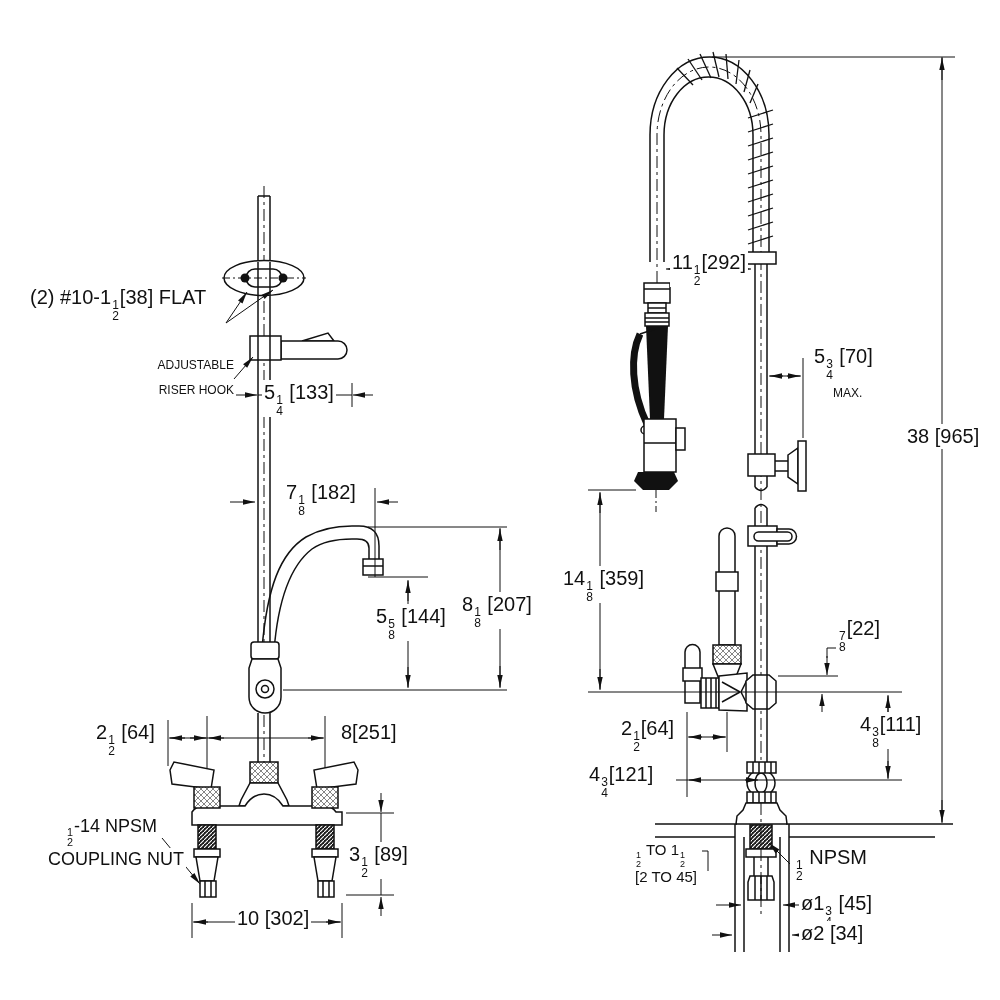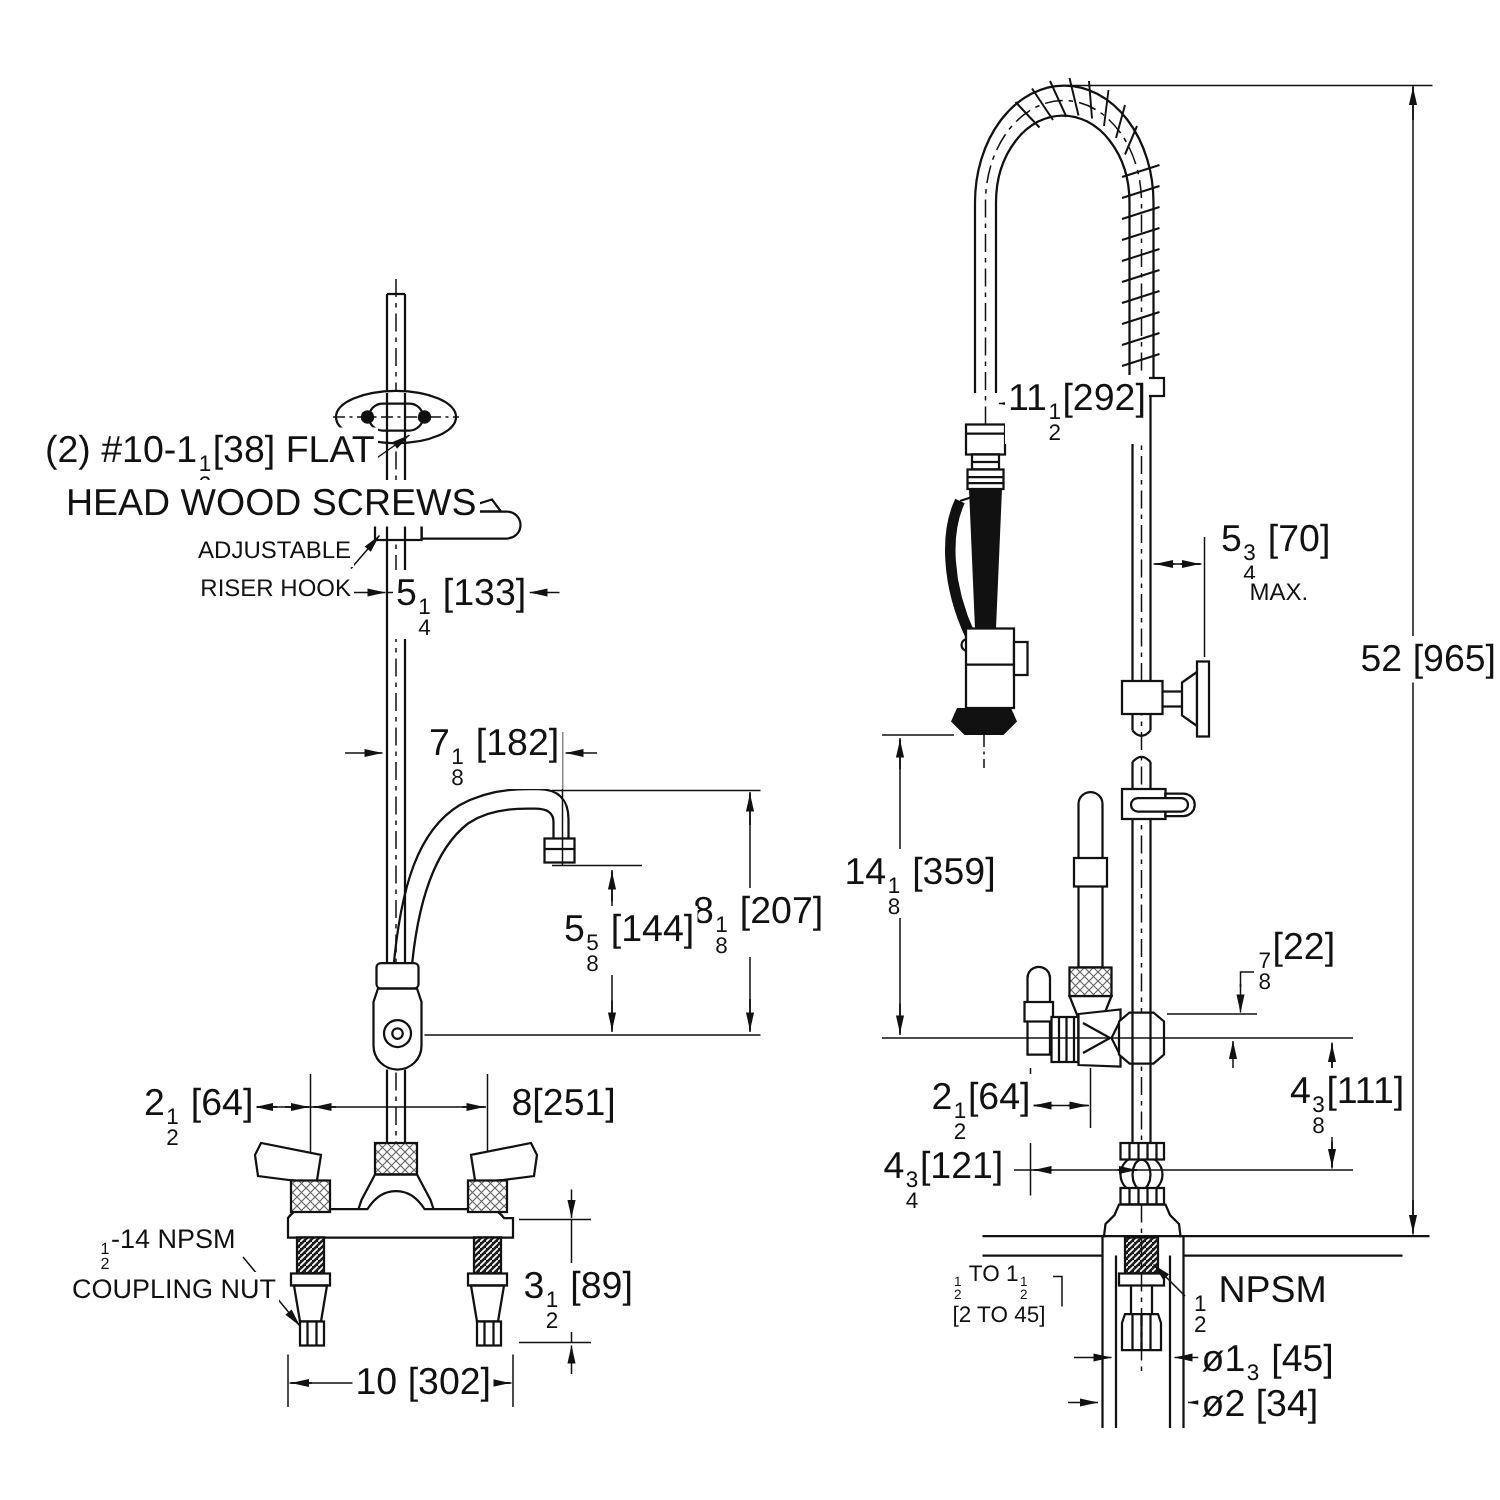--- a/index.html
+++ b/index.html
@@ -1,22 +1,22 @@
 <!DOCTYPE html>
 <html style="--ink: #111111; --paper: #ffffff;"><head>
 <meta charset="utf-8">
 <style>
   :root{ --ink:#111111; --paper:#ffffff; }
   html,body{margin:0;padding:0;background:var(--paper);}
   #stage{position:relative;width:1000px;height:1000px;background:var(--paper);overflow:hidden;
          font-family:"Liberation Sans",sans-serif;color:var(--ink);}
   #art{position:absolute;left:0;top:0;color:var(--ink);}
   .lb{position:absolute;white-space:nowrap;background:var(--paper);padding:0 2px;
-      font-size:25px;line-height:1.25;color:var(--ink);}
-  .s17{font-size:16px}.s18{font-size:18px}.s15{font-size:15px}
+      font-size:20px;line-height:1.25;color:var(--ink);}
+  .s17{font-size:12px}.s18{font-size:18px}.s15{font-size:15px}
   .ra{text-align:right}
   .fr{display:inline-flex;flex-direction:column;align-items:center;vertical-align:-0.38em;
       line-height:0.95;font-size:60%;margin:0 1px;}
   .fr span{display:block}
 </style>
 </head>
 <body>
 
 <div id="stage">
 
@@ -347,21 +347,20 @@
       <line x1="712" y1="935" x2="732" y2="935" marker-end="url(#ah)"></line>
       <line x1="798" y1="935" x2="792" y2="935" marker-end="url(#ah)"></line>
     </g>
   </g>
 </svg>
 
   <div class="lb" style="left:28px;top:285px">(2) #10-1<span class="fr">
         <span>1</span>
         <span>2</span>
       </span>[38] FLAT</div>
-  <div class="lb" style="left:42px;top:320px">HEAD WOOD SCREWS</div>
   <div class="lb s17 ra" style="left:110px;top:358px;width:122px">ADJUSTABLE</div>
   <div class="lb s17 ra" style="left:110px;top:383px;width:122px">RISER HOOK</div>
   <div class="lb" style="left:262px;top:380px">5<span class="fr">
         <span>1</span>
         <span>4</span>
       </span> [133]</div>
   <div class="lb" style="left:284px;top:480px">7<span class="fr">
         <span>1</span>
         <span>8</span>
       </span> [182]</div>
@@ -391,21 +390,21 @@
 
   <div class="lb" style="left:670px;top:250px">11<span class="fr">
         <span>1</span>
         <span>2</span>
       </span>[292]</div>
   <div class="lb" style="left:812px;top:344px">5<span class="fr">
         <span>3</span>
         <span>4</span>
       </span> [70]</div>
   <div class="lb s17" style="left:831px;top:386px">MAX.</div>
-  <div class="lb" style="left:905px;top:424px">52 [965]</div>
+  <div class="lb" style="left:905px;top:424px">38 [965]</div>
   <div class="lb" style="left:561px;top:566px">14<span class="fr">
         <span>1</span>
         <span>8</span>
       </span> [359]</div>
   <div class="lb" style="left:836px;top:616px"><span class="fr">
         <span>7</span>
         <span>8</span>
       </span>[22]</div>
   <div class="lb" style="left:619px;top:716px">2<span class="fr">
         <span>1</span>

